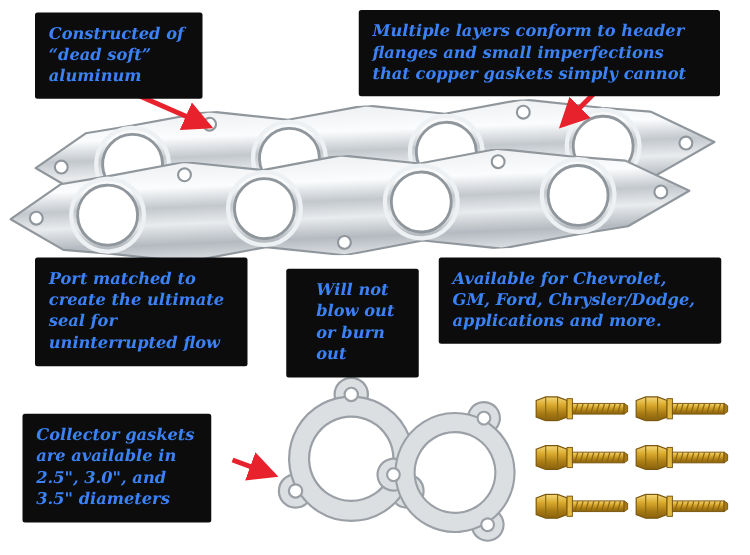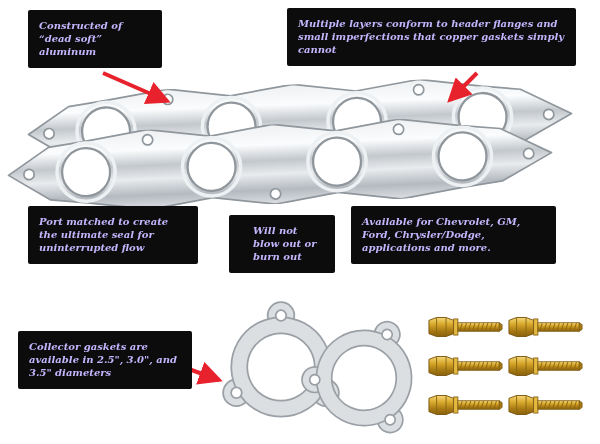--- a/index.html
+++ b/index.html
@@ -1,27 +1,27 @@
 <!DOCTYPE html>
 <html><head>
 <meta charset="utf-8">
 <style>
   html,body{margin:0;padding:0;background:#ffffff;}
   .stage{position:relative;width:600px;height:444px;background:#ffffff;overflow:hidden;
          font-family:"DejaVu Serif", serif;}
-  .callout{position:absolute;background:#0c0c0c;color:#c4b5fd;font-style:italic;font-weight:bold;
-           font-size:10px;line-height:1.32;padding:9px 11px;box-sizing:border-box;border-radius:2px;
+  .callout{position:absolute;background:#0c0c0c;color:#3b82f6;font-style:italic;font-weight:bold;
+           font-size:13px;line-height:1.32;padding:9px 11px;box-sizing:border-box;border-radius:2px;
            z-index:30;}
   .c1{left:28px;top:10px;width:134px;}
   .c2{left:176px;top:27px;width:88px;}
   .c3{left:287px;top:8px;width:289px;}
   .c4{left:28px;top:206px;width:170px;}
   .c5{left:229px;top:215px;width:106px;padding-left:24px;}
-  .c6{left:351px;top:206px;width:205px;}
-  .c7{left:18px;top:331px;width:174px;}
+  .c6{left:351px;top:206px;width:226px;}
+  .c7{left:18px;top:331px;width:151px;}
   .art{position:absolute;z-index:10;}
   .g1{left:26px;top:84px;transform:rotate(-2.2deg);}
   .g2{left:6px;top:124px;transform:rotate(-2.4deg);}
   .colL{left:210px;top:296px;}
   .colR{left:296px;top:310px;transform:rotate(28deg);}
   .arrows{position:absolute;left:0;top:0;z-index:20;pointer-events:none;}
   .bolt1{left:428px;top:316px;} .bolt2{left:508px;top:316px;}
   .bolt3{left:428px;top:355px;} .bolt4{left:508px;top:355px;}
   .bolt5{left:428px;top:394px;} .bolt6{left:508px;top:394px;}
 </style>

